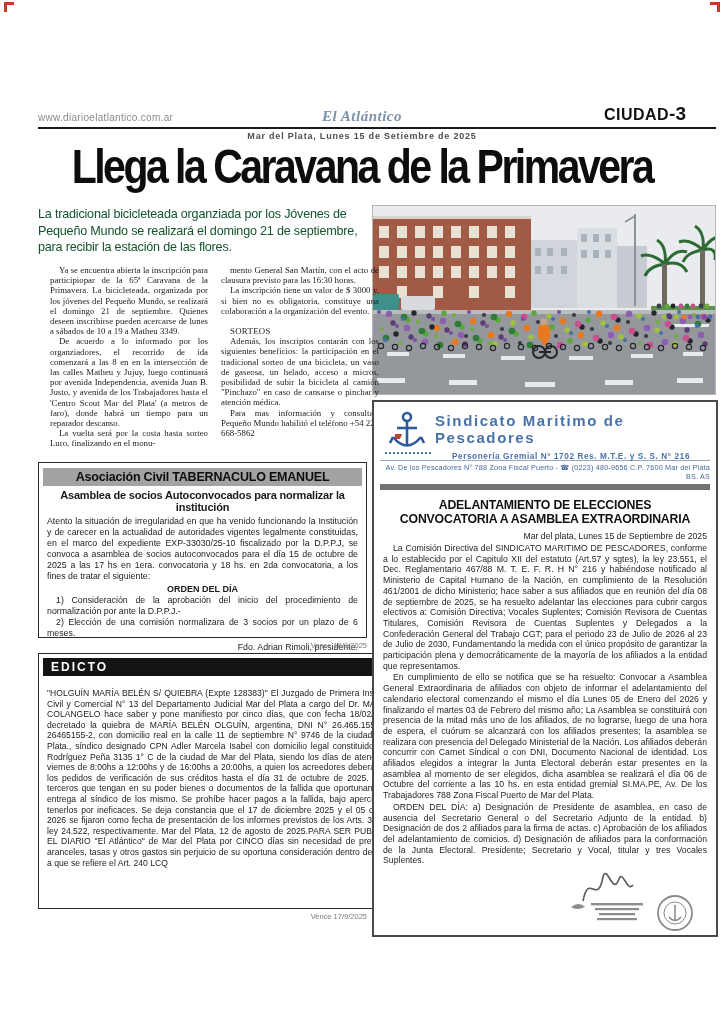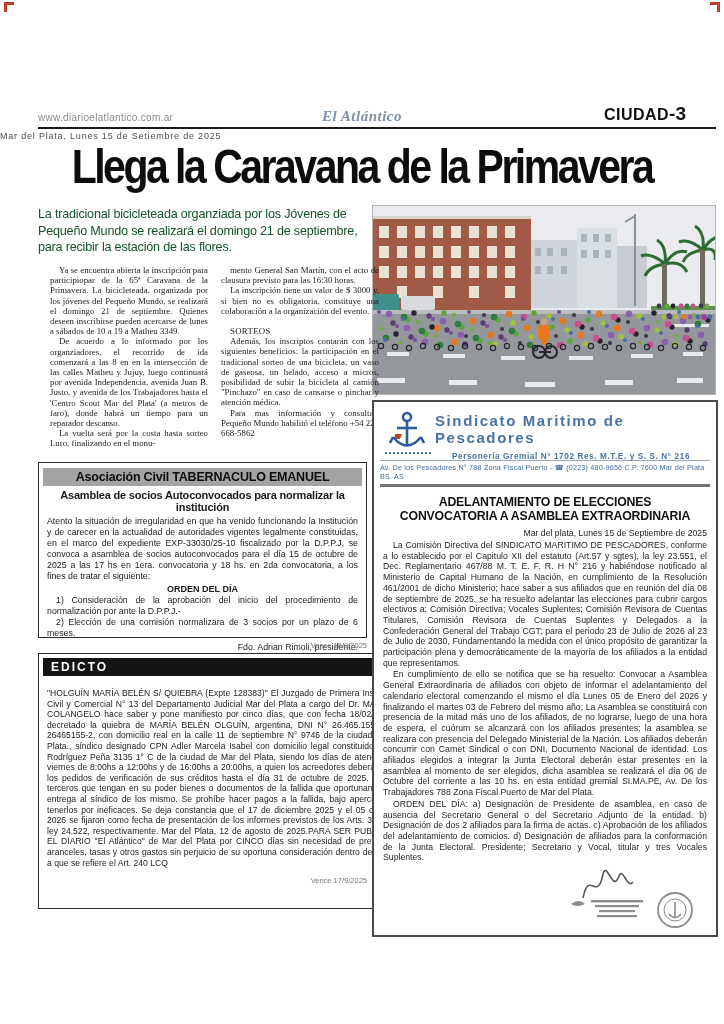--- a/index.html
+++ b/index.html
@@ -14,22 +14,22 @@
 
   
   .site-url   { position:absolute; left:38px; top:112px; font-size:10px; color:#8a8a8a; letter-spacing:.3px; }
   .masthead   { position:absolute; left:0; right:0; top:108px; text-align:center;
                 font-family:"Liberation Serif", serif; font-style:italic; font-weight:bold;
                 font-size:15px; color:#7d91a9; letter-spacing:.5px; }
   .section    { position:absolute; right:38px; top:103px; font-weight:800; color:#111; }
   .section .sec-label { font-size:16px; letter-spacing:.5px; }
   .section .sec-num   { font-size:19px; }
   .header-rule{ position:absolute; left:38px; top:127px; width:678px; height:2px; background:#1a1a1a; }
-  .dateline   { position:absolute; left:0; right:0; top:131px; 
-                font-size:9px; color:#4f4f4f; letter-spacing:.8px; }
+  .dateline   { position:absolute; left:0; right:0; top:131px; text-align:center;
+                font-size:9px; color:#4f4f4f; letter-spacing:.8px;font-weight:bold; }
 
   
   .headline { position:absolute; left:20px; right:20px; top:139px; text-align:center;
               font-weight:800; font-size:41px; letter-spacing:-2.5px; color:#0d0d0d;
               transform:scaleY(1.18); transform-origin:top center; white-space:nowrap; }
   .lead { position:absolute; left:38px; top:206px; width:330px;
           font-weight:normal; font-size:12.6px; line-height:16.5px; letter-spacing:-.2px; color:#14532d; }
 
   
   .columns { position:absolute; left:50px; top:265px; width:330px; height:194px;
@@ -49,40 +49,40 @@
   .tabernaculo { left:38px; top:462px; width:329px; height:176px; padding:0 8px 4px 8px; }
   .tab-title { margin:5px -4px 3px -4px; background:#a3a3a3; text-align:center;
                font-weight:800; font-size:12.5px; letter-spacing:-.2px; padding:2px 0; color:#0c0c0c; }
   .tab-sub   { text-align:center; font-weight:bold; font-size:11px; letter-spacing:-.2px; margin-bottom:3px; }
   .tab-body  { font-size:8.8px; line-height:11px; text-align:justify; color:#222; }
   .tab-orden { text-align:center; font-weight:bold; font-size:9px; margin:2px 0 1px 0; }
   .tab-item  { font-size:8.8px; line-height:11px; text-align:justify; text-indent:9px; color:#222; }
   .tab-sign  { text-align:right; font-size:8.8px; margin-top:3px; color:#222; }
   .vence { position:absolute; font-size:7.5px; color:#7a7a7a; }
   .vence1 { left:38px; width:329px; top:641px; text-align:right; }
-  .vence2 { left:38px; width:329px; top:876px; text-align:right; }
+  .vence2 { left:38px; width:329px; top:912px; text-align:right; }
 
   .edicto { left:38px; top:653px; width:390px; height:256px; padding:0 8px; overflow:hidden; }
   .edicto-bar { margin:4px -4px 0 -4px; background:#141414; color:#fff; font-weight:800;
                 font-size:12px; letter-spacing:2px; padding:2px 8px; }
   .edicto-body { margin-top:12px; font-size:8.6px; line-height:10.6px; text-align:justify; color:#222; }
   .edicto-body::first-line { }
 
   
   .sindicato { left:372px; top:400px; width:346px; height:537px; border:2px solid #4a4a4a; padding:6px 9px; overflow:hidden; }
   .sin-header { position:relative; height:48px; }
   .sin-logo { position:absolute; left:2px; top:2px; }
   .sin-name { margin-left:52px; color:#4a72a8; font-weight:800;
               font-size:15px; letter-spacing:1.6px; padding-top:4px; }
   .sin-pers { margin-left:52px; text-align:center; color:#4a72a8; font-weight:bold;
               font-size:8.2px; letter-spacing:.6px; margin-top:6px; }
   .sin-chain { position:absolute; left:2px; top:44px; width:46px; border-bottom:2px dotted #4a72a8; }
   .sin-divider { border-bottom:1px solid #9aa8bb; margin:4px -3px 2px -3px; }
-  .sin-address { text-align:left; color:#44699c; font-size:7.2px; letter-spacing:.2px;
-                 border-bottom:3px solid #737373; padding-bottom:3px; margin:0 -3px; }
+  .sin-address { text-align:right; color:#44699c; font-size:7.2px; letter-spacing:.2px;
+                 border-bottom:6px solid #737373; padding-bottom:3px; margin:0 -3px; }
   .sin-title { text-align:center; font-weight:800; font-size:12.3px; letter-spacing:-.2px;
                color:#111; margin-top:8px; }
   .sin-title2{ text-align:center; font-weight:800; font-size:12.3px; letter-spacing:-.2px; color:#111; }
   .sin-date  { text-align:right; font-size:8.7px; color:#222; margin:5px 0 2px 0; }
   .sin-p { font-size:8.7px; line-height:10.7px; text-align:justify; color:#1f1f1f; text-indent:10px; margin-bottom:1px; }
   .sin-stamps { position:relative; height:78px; }
   .sin-stamps svg { position:absolute; right:4px; top:0; }
 </style>
 </head>
 <body>

